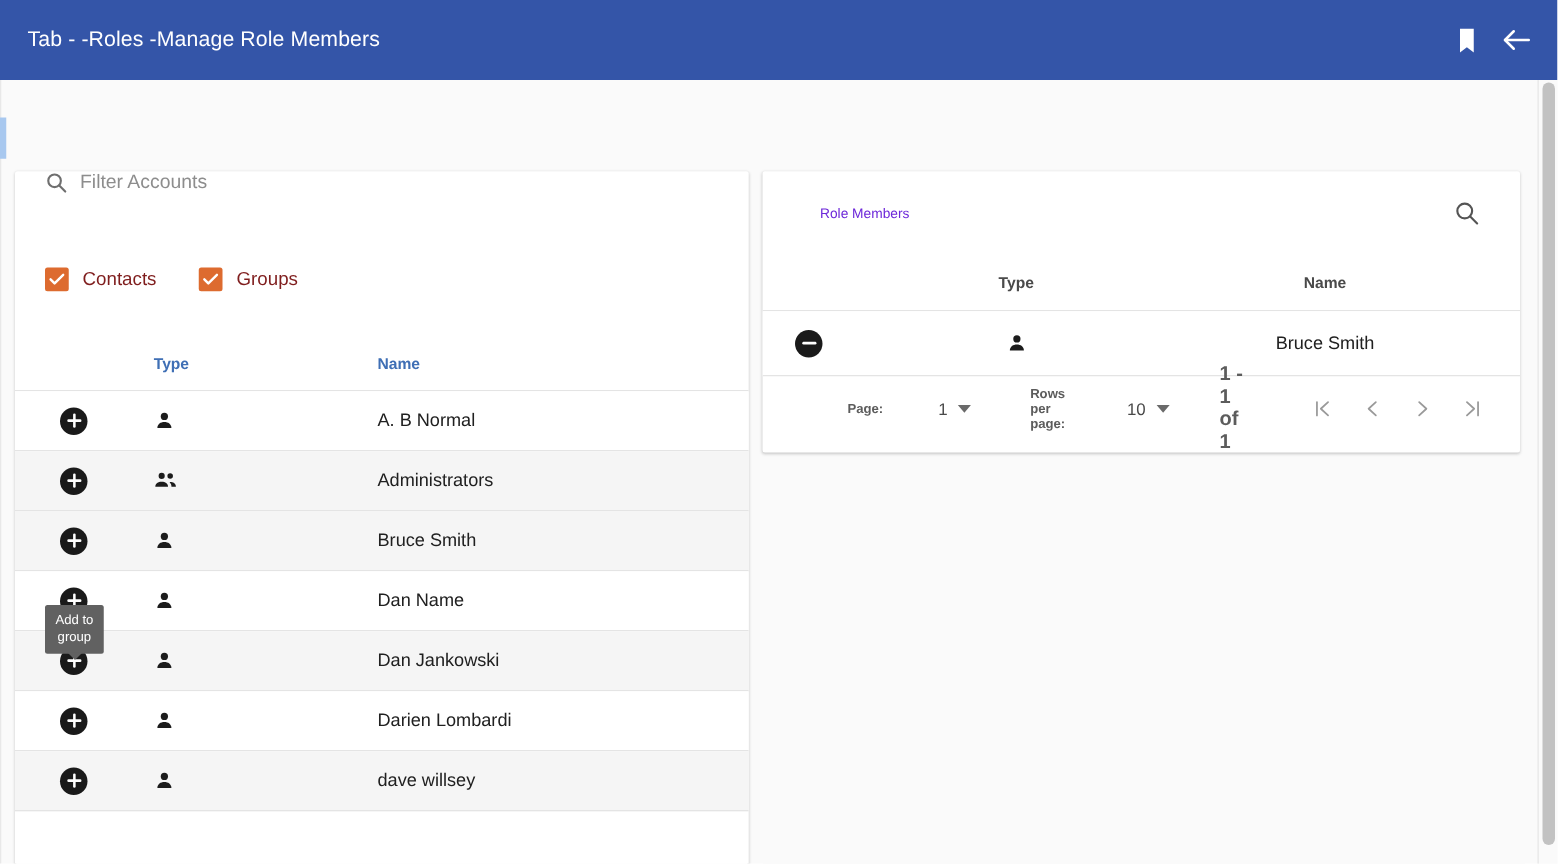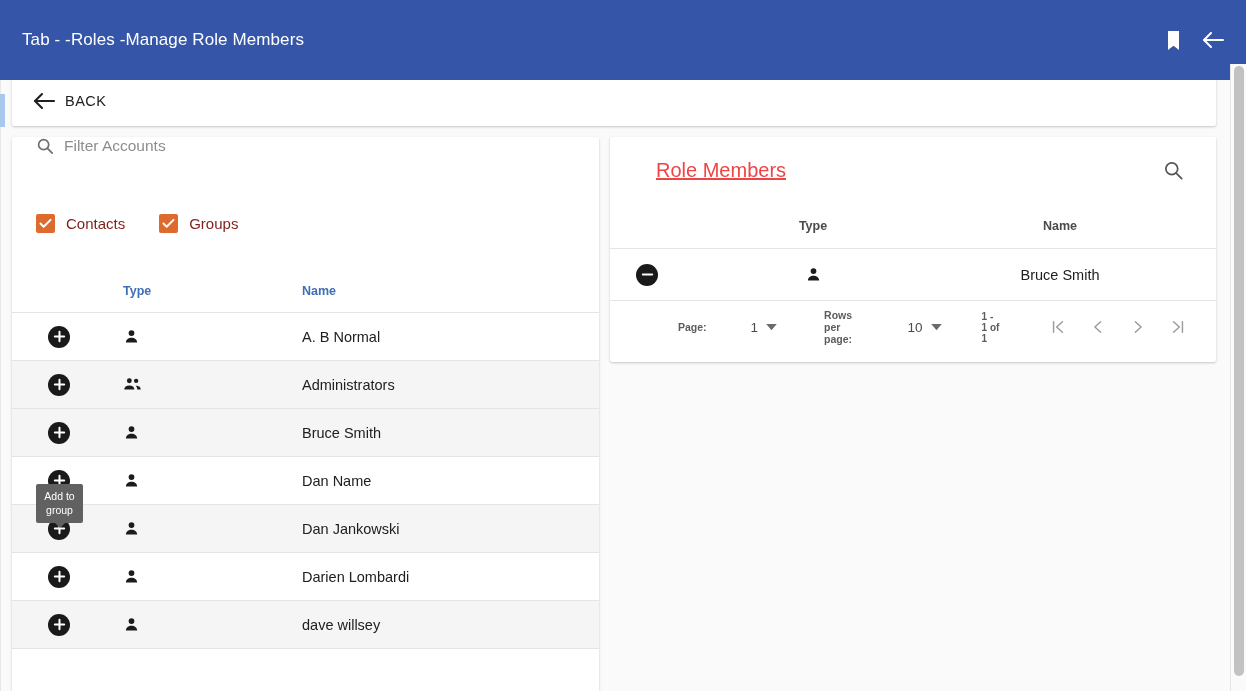--- a/index.html
+++ b/index.html
@@ -10,21 +10,21 @@
     background: #ffffff;
     overflow: hidden;
   }
 
   
   .app { position: relative; width: 1246px; height: 691px; background: #ffffff; }
 
   
   .appbar {
     position: absolute; top: 0; left: 0;
-    width: 1246px; height: 80px;
+    width: 1246px; height: 64px;
     background: #3455a8;
     display: flex; align-items: center;
     padding: 0 18px 0 22px;
     z-index: 40;
   }
   .appbar-title {
     color: #ffffff;
     font-size: 17px;
     letter-spacing: .1px;
     white-space: nowrap;
@@ -207,21 +207,21 @@
   .right-panel {
     position: absolute; left: 598px; top: 0;
     width: 606px; height: 225px;
     overflow: hidden;
   }
   .rp-header {
     height: 67px;
     display: flex; align-items: center;
     padding: 0 30px 0 46px;
   }
-  .rp-title { font-size: 20px; color: #ef4444; flex: 1 1 auto; text-decoration: underline; }
+  .rp-title { font-size: 11px; color: #6d28d9; flex: 1 1 auto; }
   .rp-search { width: 26px; height: 26px; display: flex; align-items: center; justify-content: center; cursor: pointer; color: #555; }
 
   .r-col-action { width: 72px; flex: 0 0 72px; display: flex; align-items: center; padding-left: 26px; }
   .r-col-type   { width: 262px; flex: 0 0 262px; display: flex; align-items: center; justify-content: center; }
   .r-col-name   { flex: 1 1 auto; display: flex; align-items: center; justify-content: center; padding-right: 40px; }
 
   .r-thead {
     display: flex; align-items: center;
     height: 45px;
     border-bottom: 1px solid #e4e4e4;
@@ -241,21 +241,21 @@
     padding: 0 18px 0 0;
     justify-content: flex-start;
   }
   .pg-label { font-size: 10.5px; color: #5c5c5c; font-weight: bold; }
   .pg-select {
     display: flex; align-items: center; gap: 8px;
     cursor: pointer;
   }
   .pg-value { font-size: 13.5px; color: #4a4a4a; }
   .pg-caret { color: #6a6a6a; display: flex; }
-  .pg-range { font-size: 10px; color: #5c5c5c; font-weight: bold; }
+  .pg-range { font-size: 16px; color: #5c5c5c; font-weight: bold; }
   .pg-nav { display: flex; align-items: center; gap: 0; }
   .pg-btn {
     width: 40px; height: 40px;
     display: flex; align-items: center; justify-content: center;
     color: #9a9a9a; cursor: pointer;
   }
 </style>
 </head>
 <body>
 
@@ -276,29 +276,20 @@
           </svg>
       </div>
     </div>
   </div>
 
   <div class="body-area">
 
     <div class="left-edge-line"></div>
     <div class="left-accent"></div>
 
-    <div class="back-card card">
-      <div class="back-btn">
-        <svg width="24" height="18" viewBox="0 0 24 18" fill="none" stroke="currentColor" stroke-width="2.1" stroke-linecap="round" stroke-linejoin="round">
-            <line x1="22" y1="9" x2="3" y2="9"></line>
-            <polyline points="10,2 3,9 10,16"></polyline>
-          </svg>
-        <span class="label">BACK</span>
-      </div>
-    </div>
 
     <div class="panels">
 
       <div class="left-panel card">
 
         <div class="filter-row">
           <div class="filter-input-wrap">
             <span style="display:flex;color:#6f6f6f;">
               <svg width="18" height="18" viewBox="0 0 20 20" fill="none" stroke="currentColor" stroke-width="1.9" stroke-linecap="round">
                   <circle cx="8.5" cy="8.5" r="5.6"></circle>

